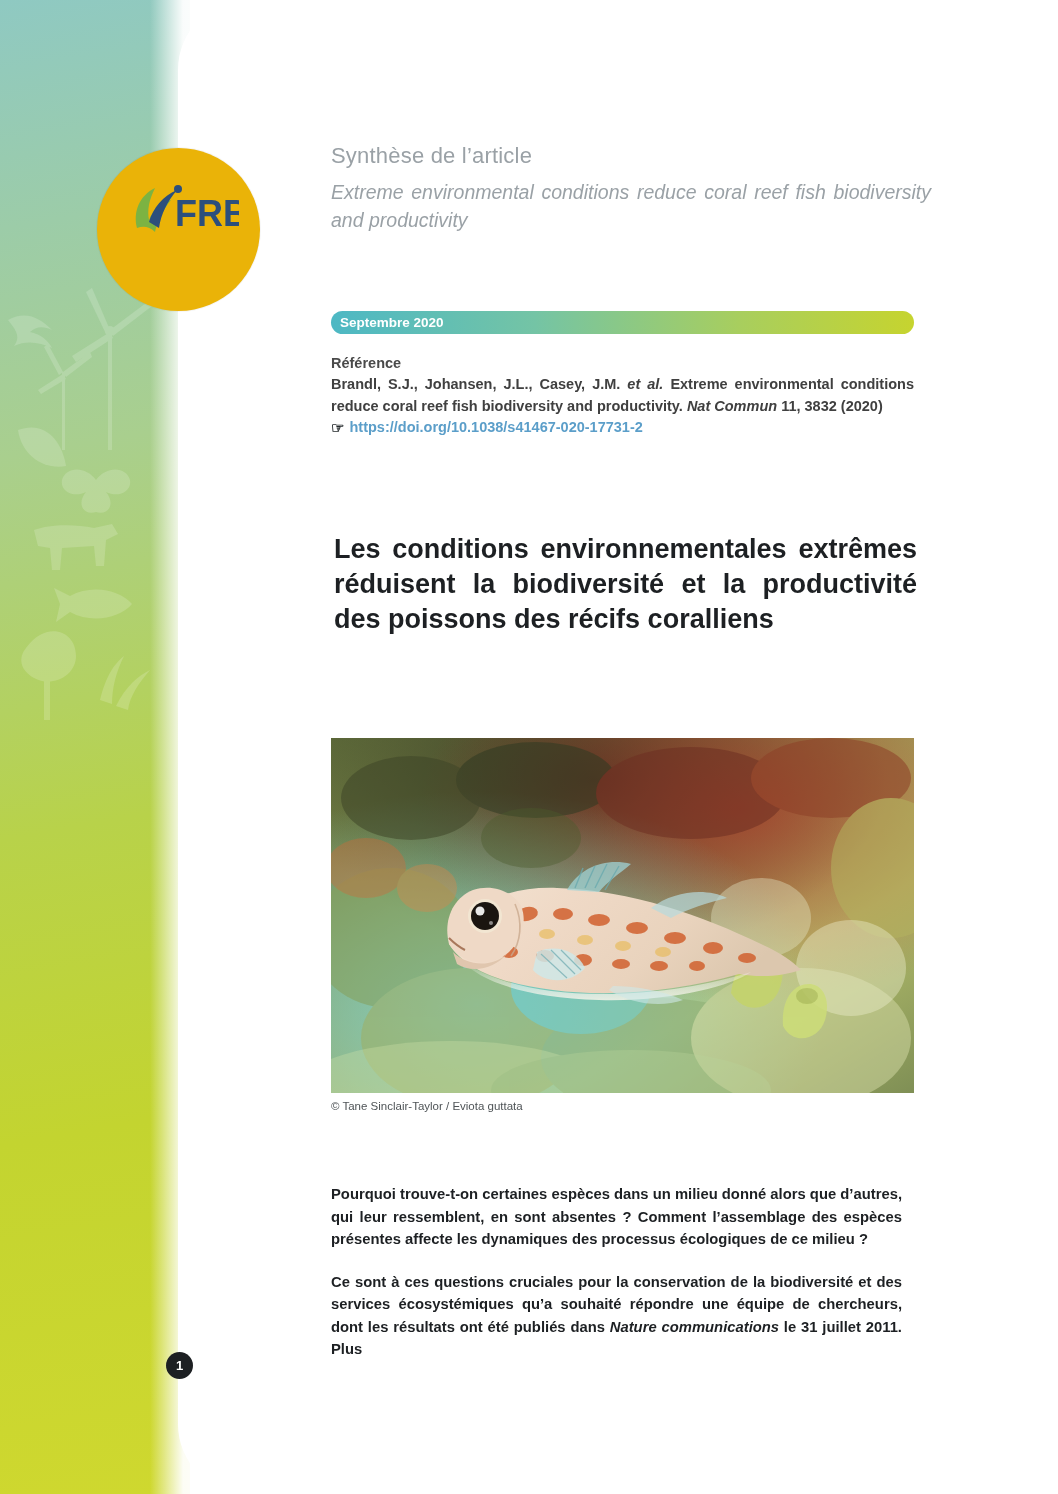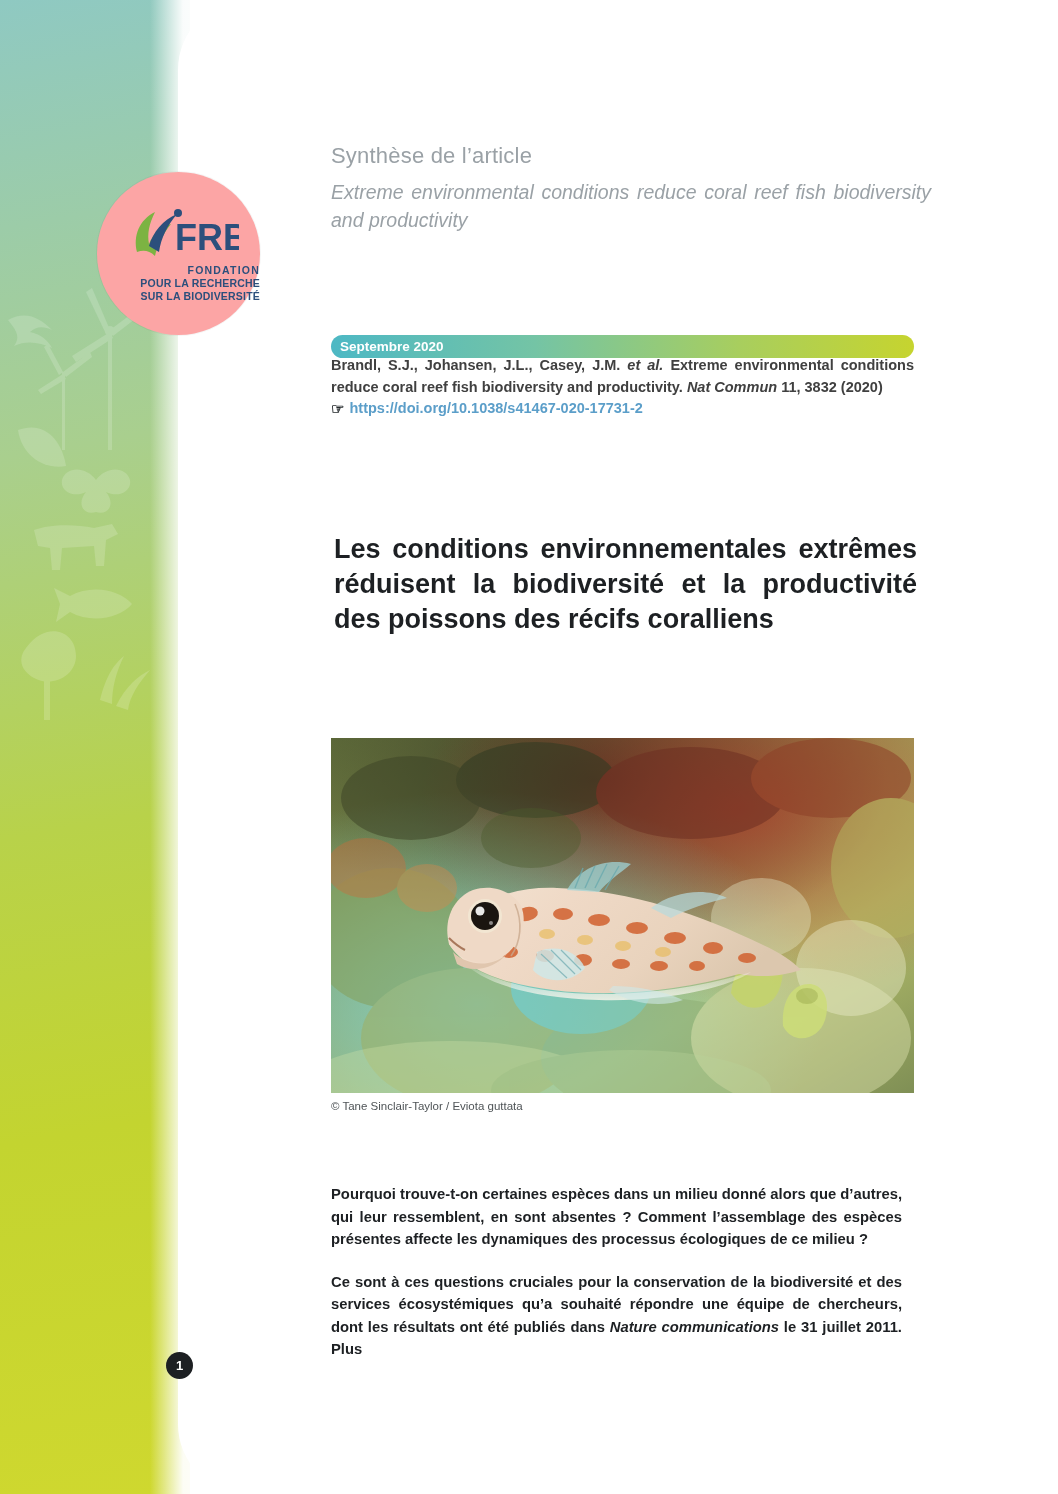--- a/index.html
+++ b/index.html
@@ -41,26 +41,26 @@
     left: 178px; top: 0;
     width: 880px; height: 1494px;
     background: #ffffff;
     border-top-left-radius: 70px;
     border-bottom-left-radius: 70px;
   }
 
   
   .logo-badge {
     position: absolute;
-    left: 97px; top: 172px;
+    left: 97px; top: 148px;
     width: 163px; height: 163px;
-    background: #fca5a5;
+    background: #eab308;
     border-radius: 50%;
     box-shadow: 0 0 0 1px rgba(0,0,0,0.04);
-    text-align: right;
+    text-align: left;
   }
   .logo-mark {
     position: absolute;
     left: 22px; top: 34px;
     width: 120px; height: 54px;
   }
   .logo-sub {
     position: absolute;
     left: 0; top: 92px;
     width: 163px;
@@ -97,21 +97,20 @@
     width: 600px;
   }
 
   
   .date-bar {
     position: absolute;
     left: 331px; top: 311px;
     width: 583px; height: 23px;
     border-radius: 12px;
     background: linear-gradient(90deg, #4db8c4 0%, #74c4a5 35%, #a8ce5e 70%, #c6d42f 100%);
-    margin-top: 24px;
   }
   .date-bar span {
     position: absolute;
     left: 9px; top: 4px;
     font-size: 13.5px;
     color: #ffffff;
     font-weight: bold;
   }
 
   
@@ -257,37 +256,33 @@
 
 <div class="logo-badge">
   <svg class="logo-mark" viewBox="0 0 120 54">
 
     <path d="M18 46 C 14 30, 20 14, 36 6 C 30 18, 28 28, 30 38 C 34 28, 42 20, 52 18 C 44 28, 38 40, 36 50 C 30 44, 24 44, 18 46 Z" fill="#7cb342"></path>
     <path d="M30 40 C 34 26, 44 14, 58 8 C 48 20, 42 32, 40 46 Z" fill="#2c4f7c"></path>
     <circle cx="59" cy="7" r="4" fill="#2c4f7c"></circle>
 
     <text x="56" y="44" font-family="Liberation Sans, sans-serif" font-size="36" font-weight="bold" fill="#2c4f7c">FRB</text>
   </svg>
-  <div class="logo-sub">
-    <div class="l1">FONDATION</div>
-    <div class="l2">POUR LA RECHERCHE</div>
-    <div class="l3">SUR LA BIODIVERSITÉ</div>
-  </div>
 </div>
 
 <div class="doc-header">
   <div class="kicker">Synthèse de l’article</div>
   <div class="subtitle">Extreme environmental conditions reduce coral reef fish biodiversity and productivity</div>
 </div>
 
 <div class="date-bar">
   <span>Septembre 2020</span>
 </div>
 
 <div class="ref-block">
+  <div class="ref-title">Référence</div>
   <div class="ref-body">
     <span>Brandl, S.J., Johansen, J.L., Casey, J.M.</span>
     <span class="ital">et al.</span>
     <span class="norm">Extreme environmental conditions reduce coral reef fish biodiversity and productivity.</span>
     <span class="ital">Nat Commun</span>
     <span>11, 3832 (2020)</span>
   </div>
   <div class="ref-link-row">
     <span class="hand-icon">☞</span><a class="ref-link" href="#">https://doi.org/10.1038/s41467-020-17731-2</a>
   </div>

